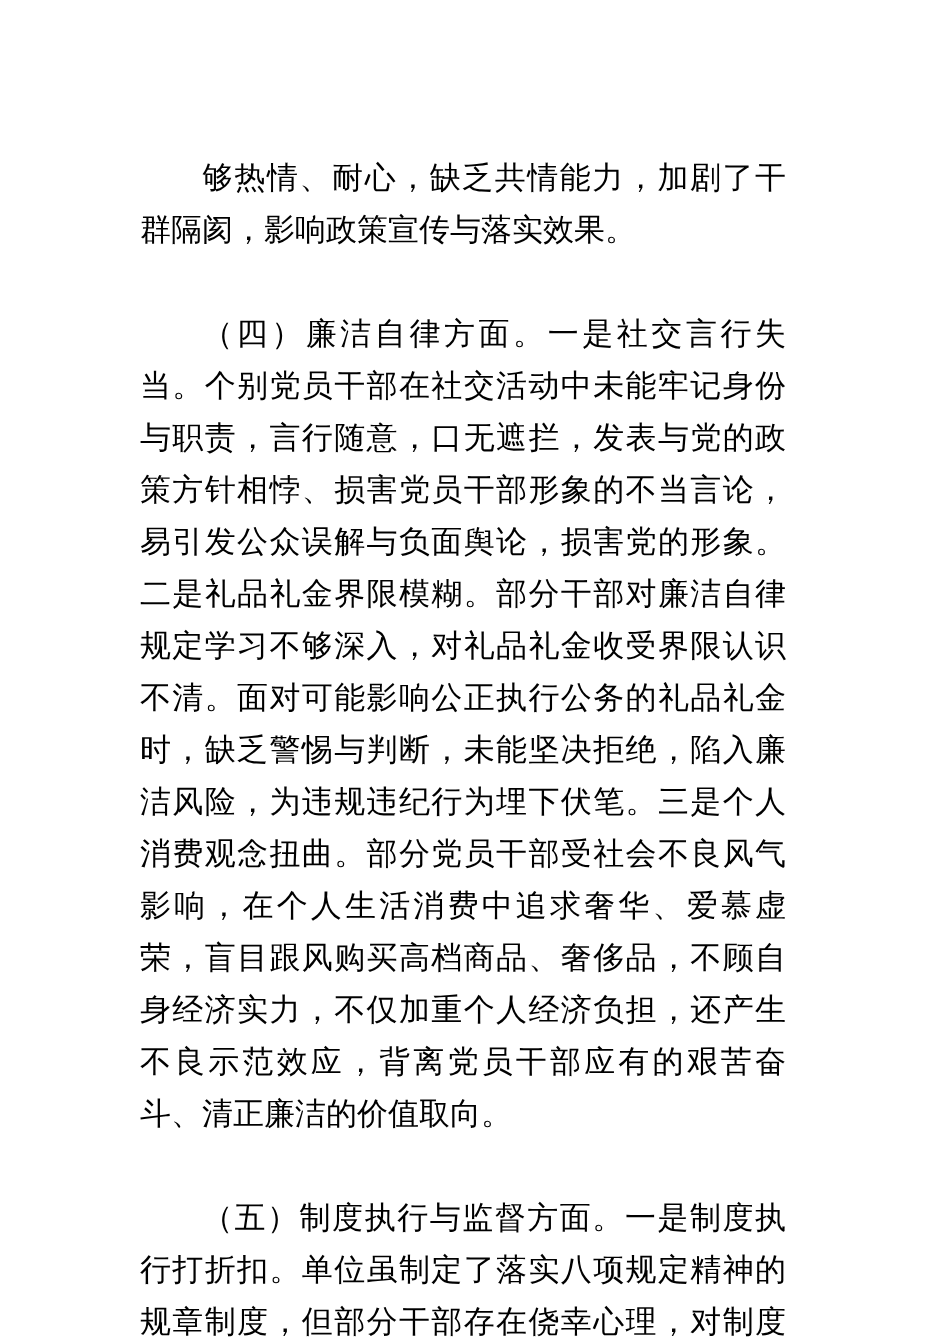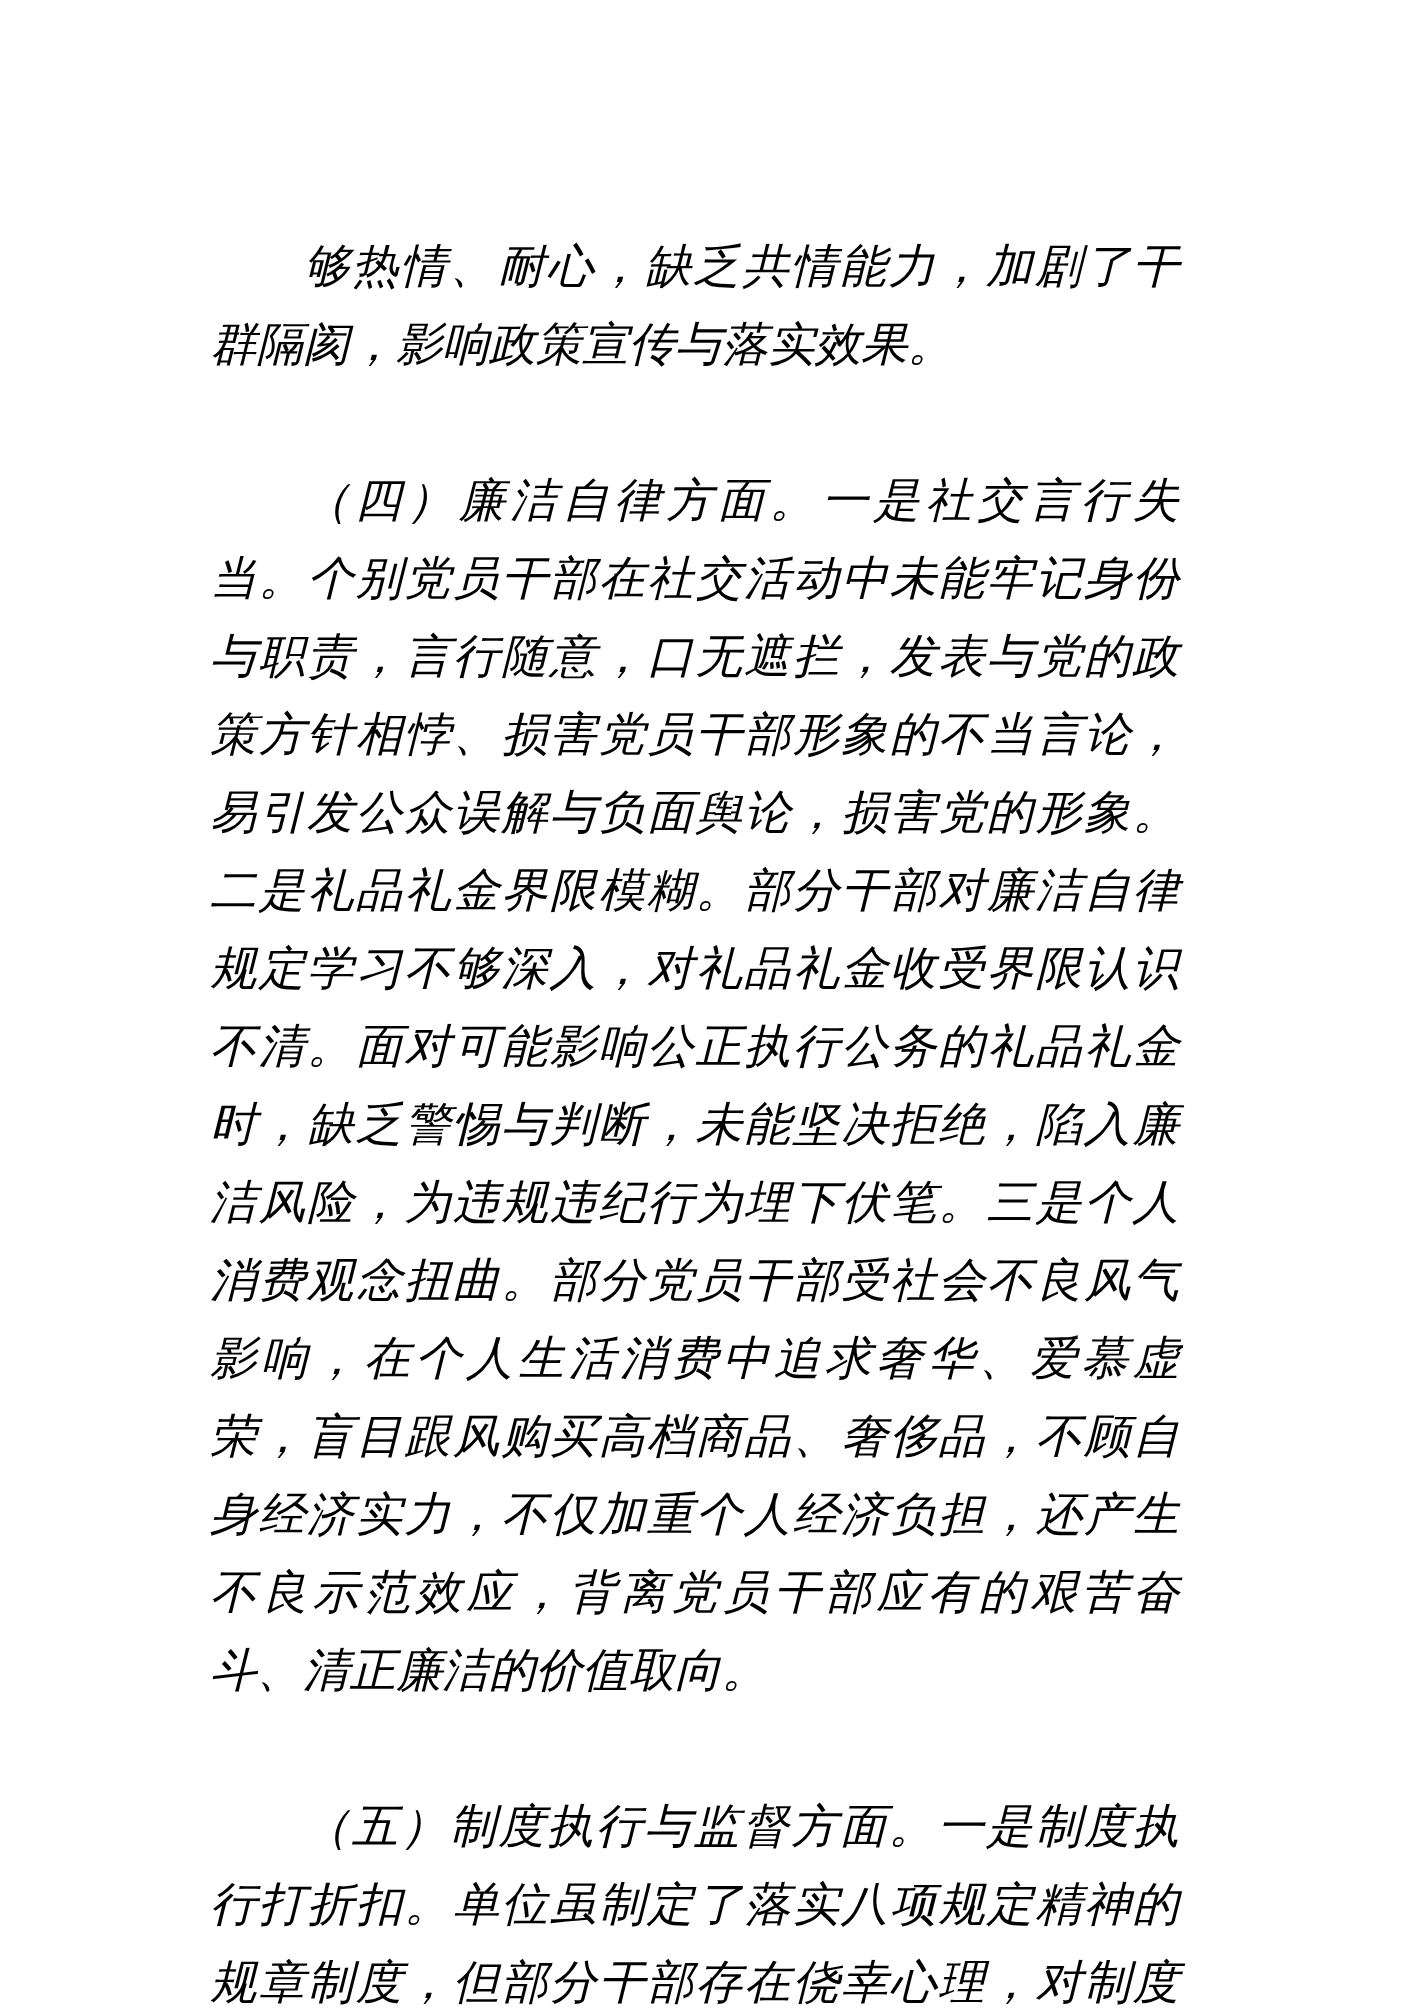--- a/index.html
+++ b/index.html
@@ -13,21 +13,20 @@
     overflow: hidden;
     font-family: "Liberation Sans", "DejaVu Sans", sans-serif;
   }
 
   .page {
     position: relative;
     width: 848px;
     height: 1344px;
     background: #ffffff;
     box-sizing: border-box;
-    font-style: italic;
   }
 
   .text-column {
     position: absolute;
     left: 140px;
     top: 152px;
     width: 646px;
   }
 
   .para {

